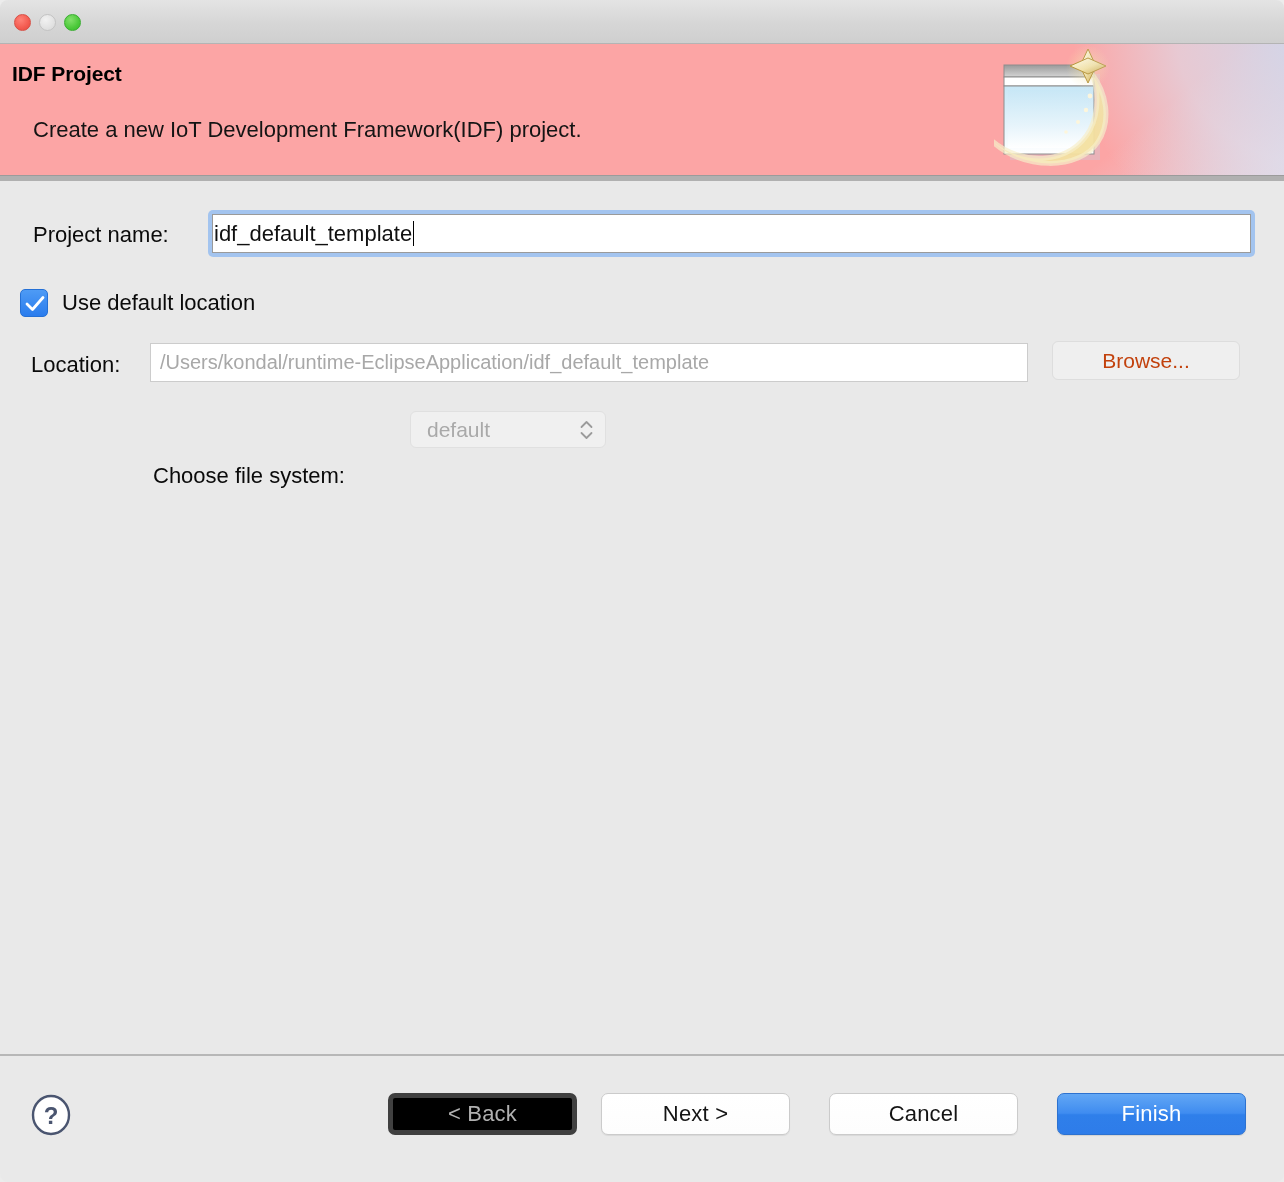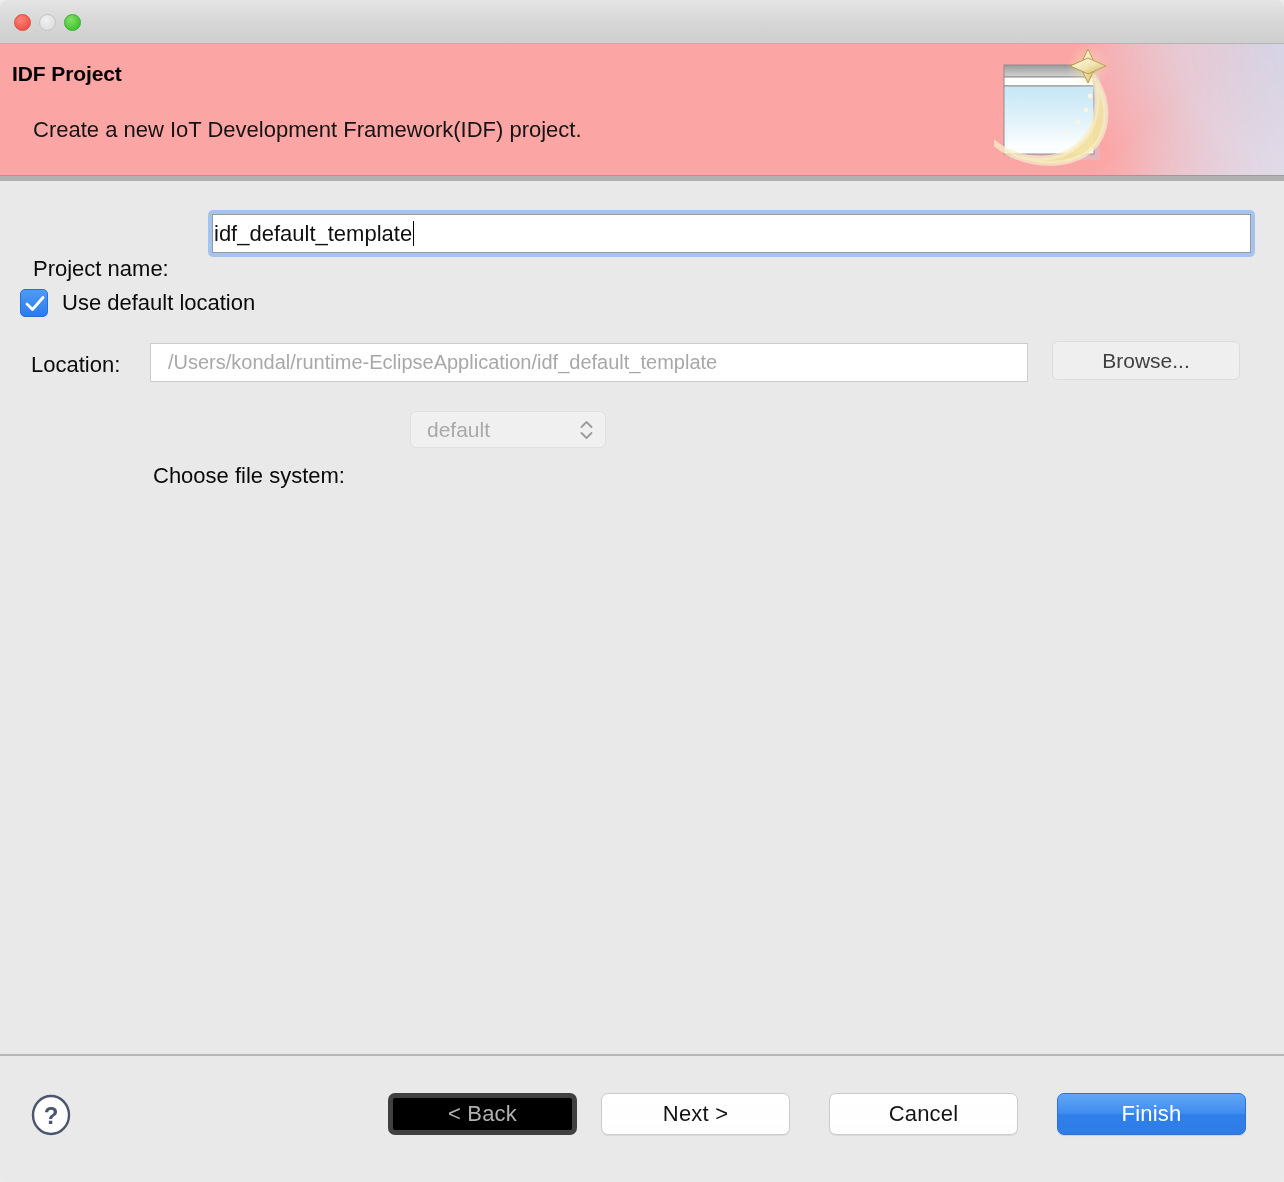--- a/index.html
+++ b/index.html
@@ -116,21 +116,21 @@
 
   .row { position: absolute; }
 
   .lbl {
     font-size: 22px;
     color: #0a0a0a;
     white-space: nowrap;
   }
 
   
-  .pn-label { left: 33px; top: 222px; margin-top: 34px; }
+  .pn-label { left: 33px; top: 222px; }
 
   .pn-field-wrap {
     position: absolute;
     left: 208px; top: 210px;
     width: 1047px; height: 47px;
     border-radius: 5px;
     background: #a3c4ef;
     box-sizing: border-box;
     padding: 4px;
   }
@@ -172,39 +172,39 @@
   .loc-label { left: 31px; top: 352px; }
   .loc-field {
     position: absolute;
     left: 150px; top: 343px;
     width: 878px; height: 39px;
     background: #ffffff;
     border: 1px solid #cccccc;
     box-sizing: border-box;
     display: flex;
     align-items: center;
-    padding-left: 17px;
+    padding-left: 9px;
     font-size: 20px;
     color: #a8a8a8;
     overflow: hidden;
     white-space: nowrap;
   }
   .browse-btn {
     position: absolute;
     left: 1052px; top: 341px;
     width: 188px; height: 39px;
     border-radius: 6px;
     background: #efefef;
     border: 1px solid #dddddd;
     box-sizing: border-box;
     display: flex;
     align-items: center;
     justify-content: center;
     font-size: 21px;
-    color: #404040;
+    color: #c2410c;
   }
 
   
   .fs-label { left: 153px; top: 419px; margin-top: 44px; }
   .fs-combo {
     position: absolute;
     left: 410px; top: 411px;
     width: 196px; height: 37px;
     border-radius: 6px;
     background: #f0f0f0;

